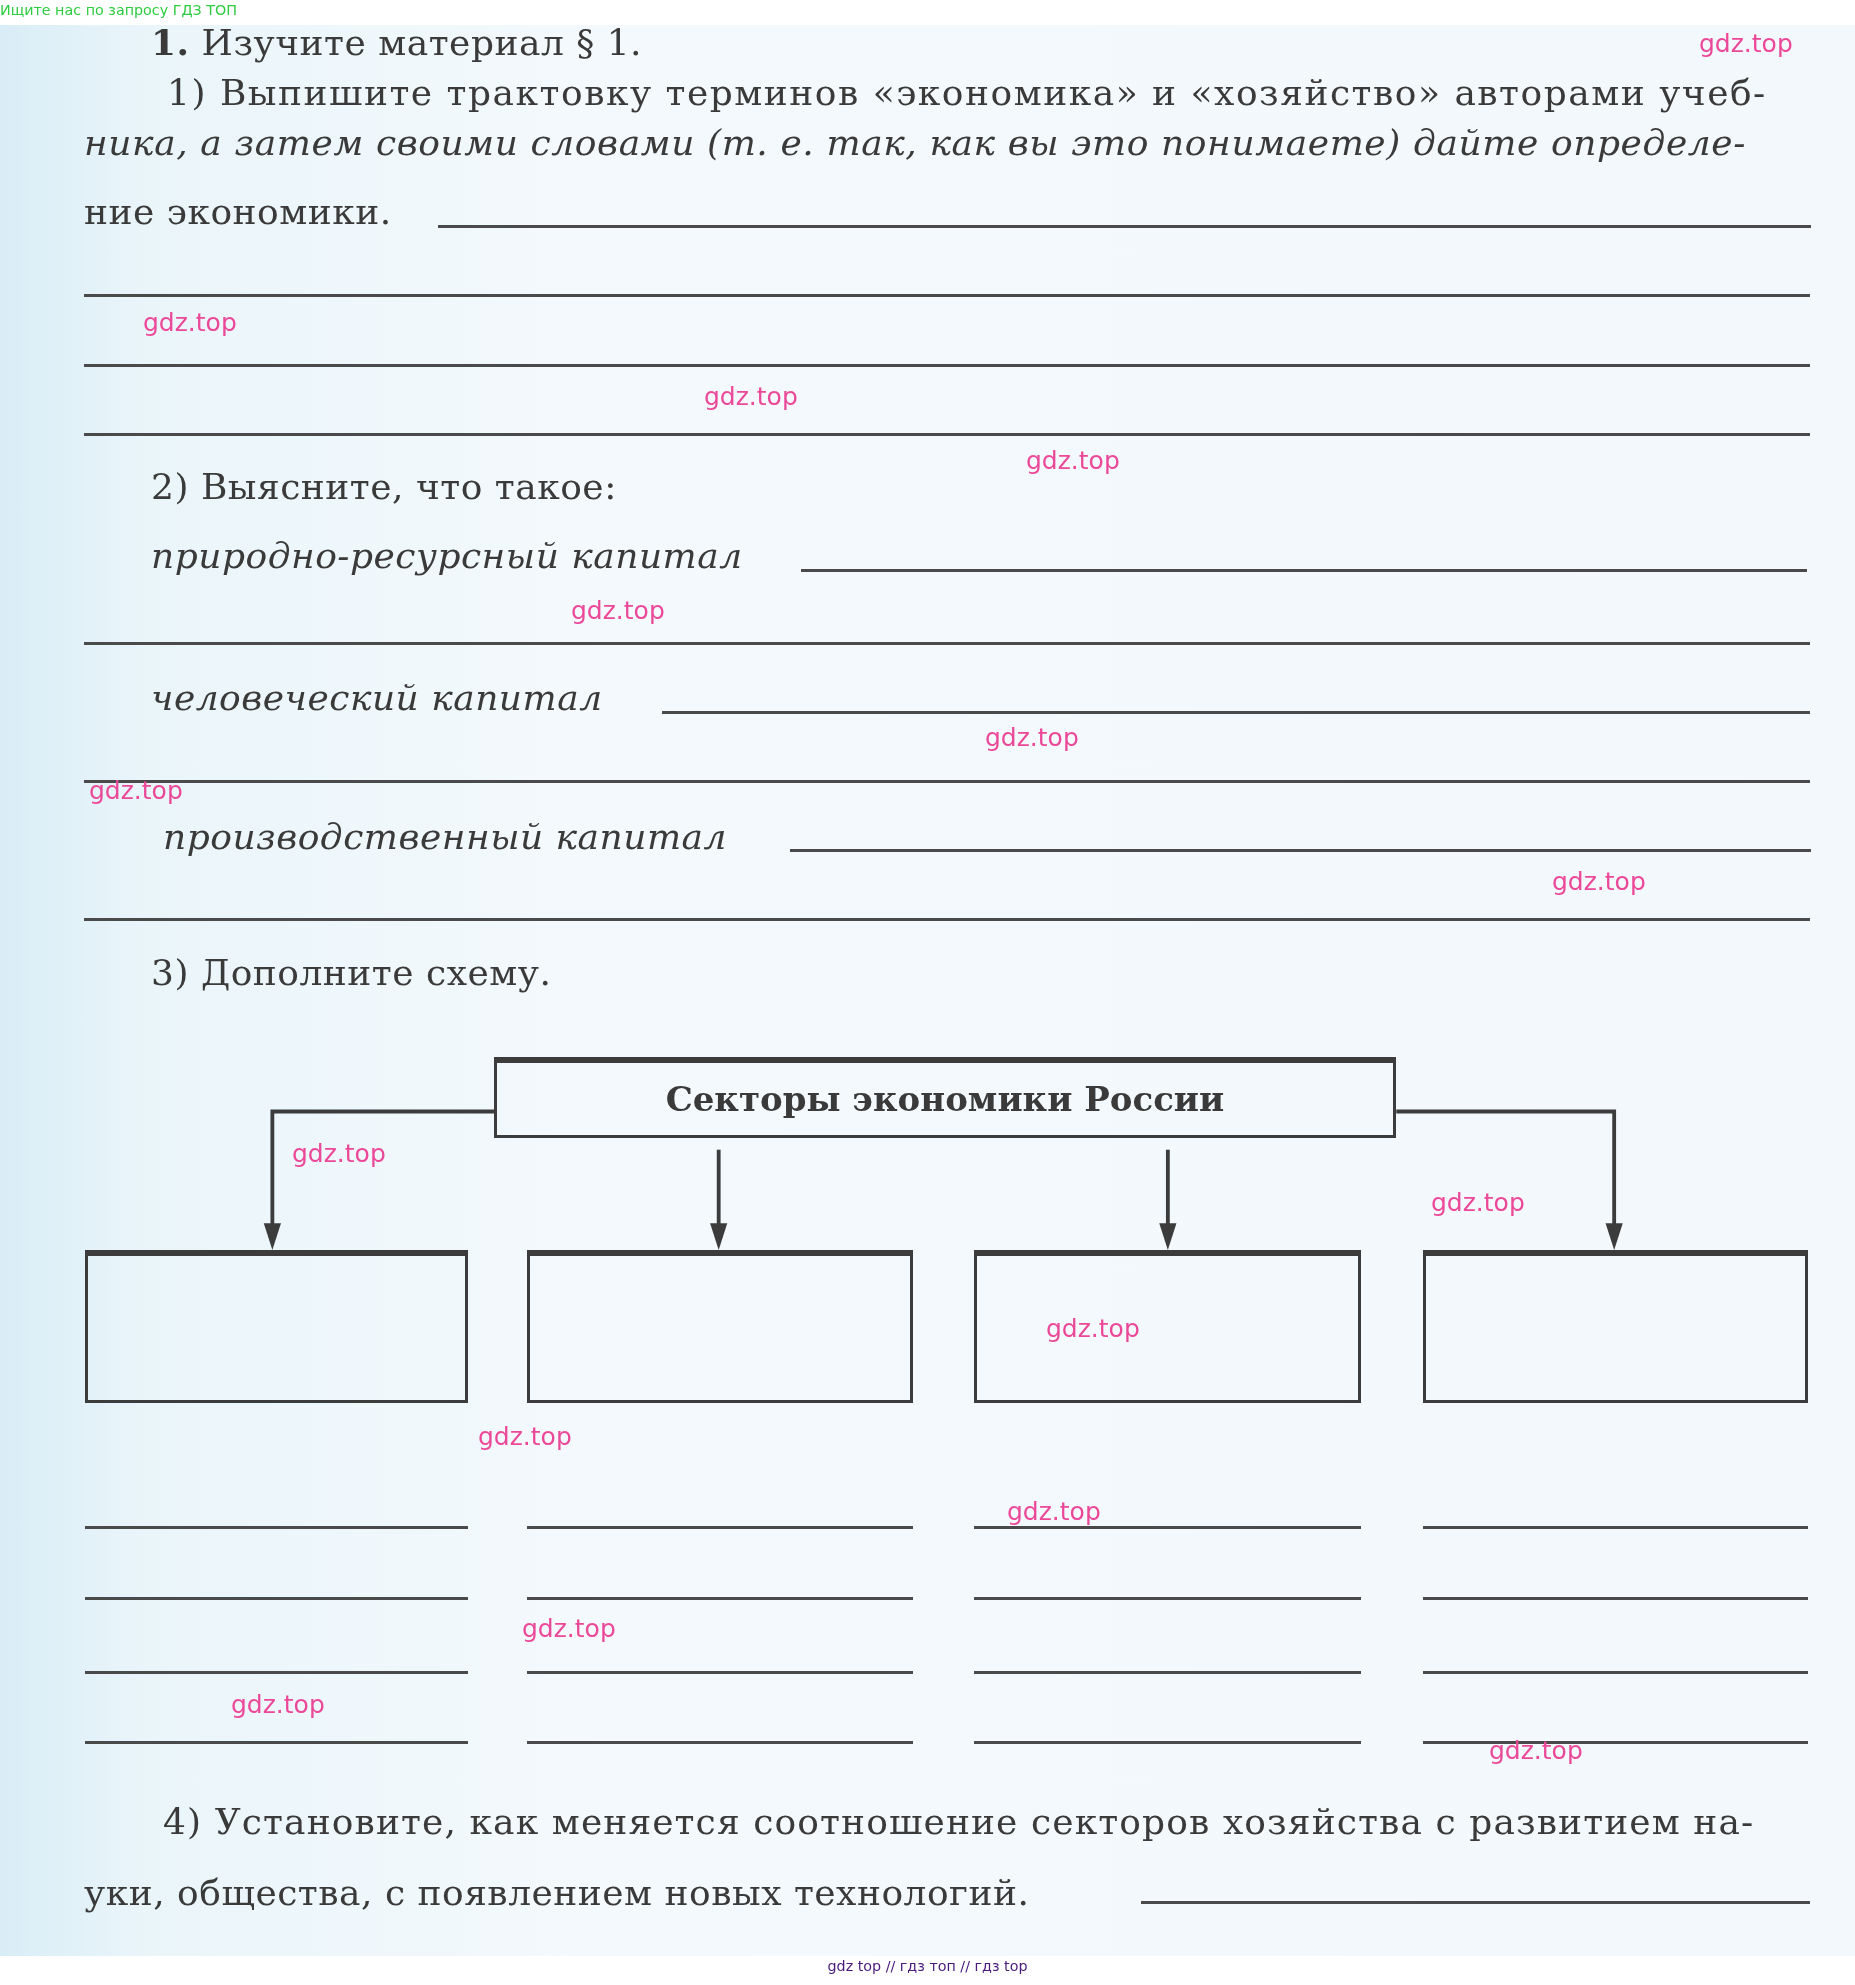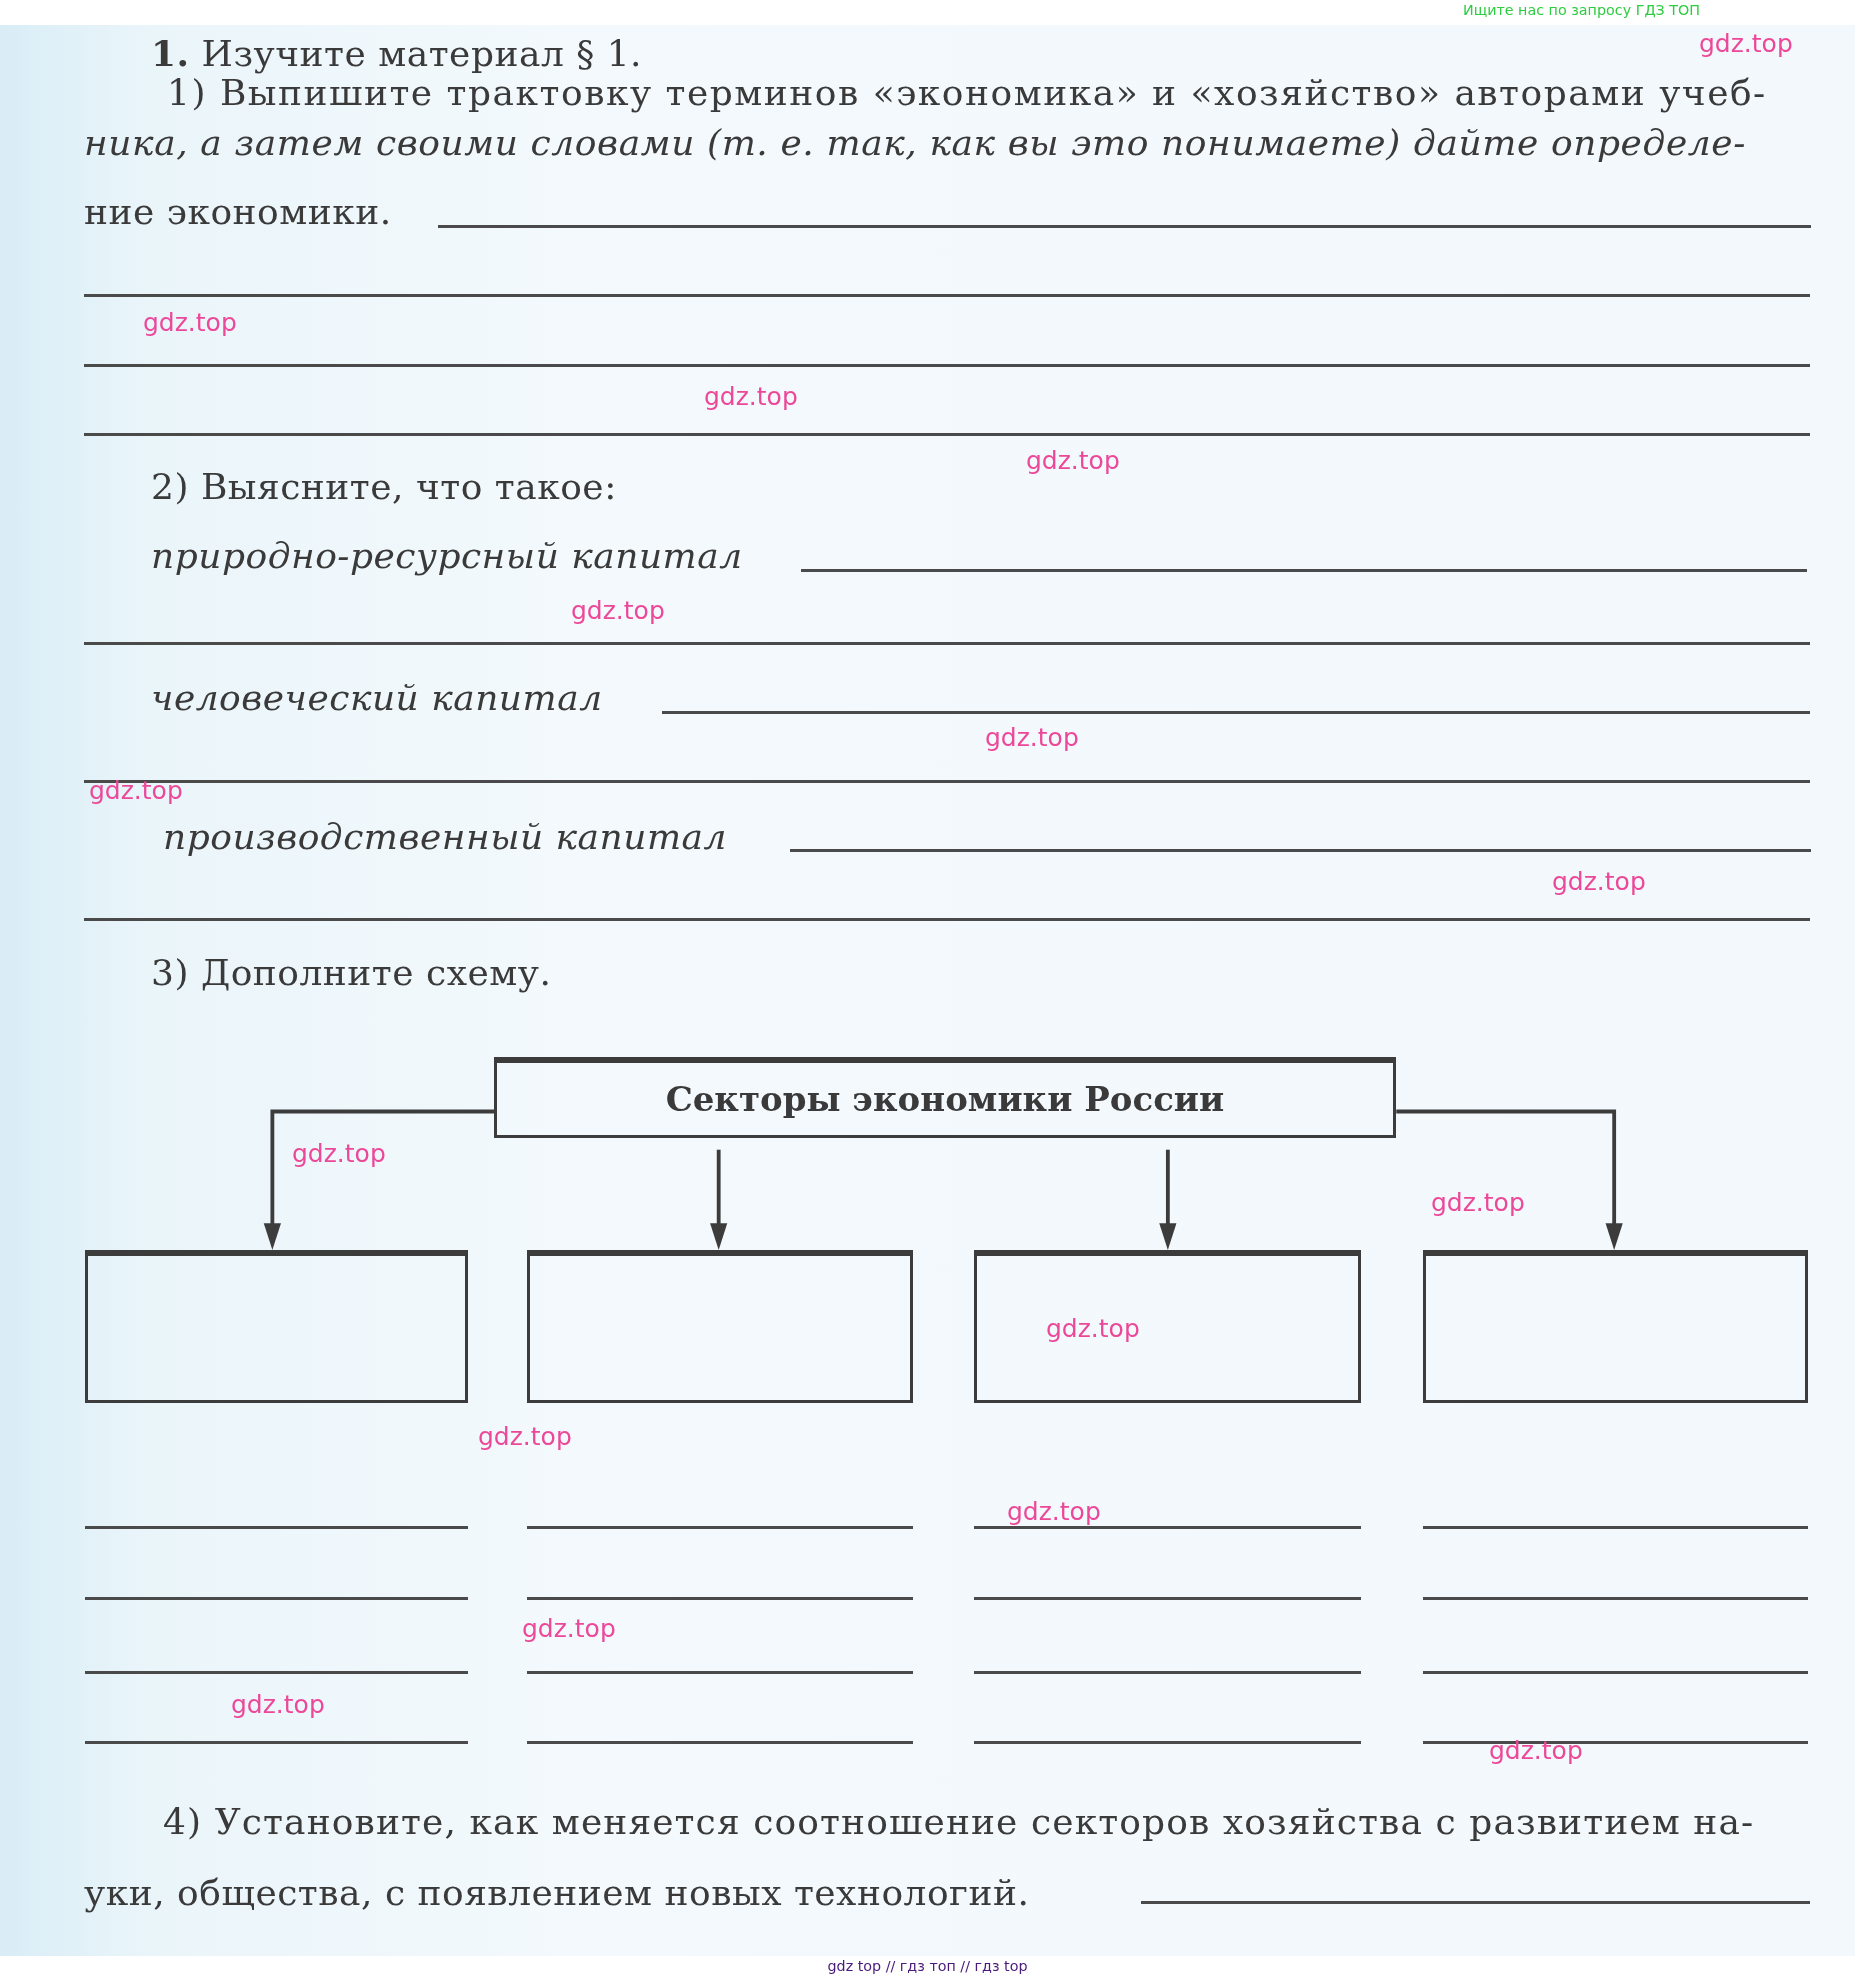--- a/index.html
+++ b/index.html
@@ -1,36 +1,36 @@
 <!DOCTYPE html>
 <html><head>
 <meta charset="utf-8">
 <style>
   html, body { margin:0; padding:0; }
   body { width:1855px; height:1985px; position:relative; overflow:hidden; background:#ffffff; font-family:"DejaVu Serif", serif; }
   .page { position:absolute; left:0; top:25px; width:1855px; height:1931px; background:linear-gradient(90deg,#d9edf6 0%, #eaf5fa 8%, #f3f9fc 30%, #f2f8fb 100%); }
-  .topnote { position:absolute; top:1.9px; left:0; width:1700px; text-align:right; font-family:"DejaVu Sans", sans-serif; font-size:14.3px; color:#2ecc40; }
+  .topnote { position:absolute; top:1.9px; left:0; width:1700px; text-align:left; font-family:"DejaVu Sans", sans-serif; font-size:14.3px; color:#2ecc40; }
   .footer { position:absolute; top:1958px; left:0; width:1855px; text-align:center; font-family:"DejaVu Sans", sans-serif; font-size:14.3px; color:#4b1a7a; }
   .txt { position:absolute; font-size:36px; color:#3a3a3a; white-space:nowrap; letter-spacing:0.5px; }
   .it { font-style:italic; }
   .line { position:absolute; height:2.9px; background:#4a4a4a; }
   .wm { position:absolute; font-family:"DejaVu Sans", sans-serif; font-size:25px; color:#ec4899; white-space:nowrap; }
   .box { position:absolute; border:3.8px solid #3c3c3c; box-sizing:border-box; background:transparent; }
   .box-top { border-top-width:6.7px; }
   .titlebox { display:flex; align-items:center; justify-content:center; font-weight:bold; font-size:34px; color:#3a3a3a; }
   svg.conn { position:absolute; left:0; top:0; }
 </style>
 </head>
 <body>
 
 <div class="topnote">Ищите нас по запросу ГДЗ ТОП</div>
 
 <div class="page"></div>
 
-<div class="txt" style="left:151px; top:21px;margin-top:11px;">
+<div class="txt" style="left:151px; top:21px;">
   <b>1.</b>
   <span>Изучите материал § 1.</span>
 </div>
 <div class="wm" style="left:1699px; top:29px;">gdz.top</div>
 
 <div class="txt" style="left:151px; top:72px; letter-spacing:1.5px;margin-left:16px;">1) Выпишите трактовку терминов «экономика» и «хозяйство» авторами учеб-</div>
 <div class="txt" style="left:84px; top:122px; letter-spacing:0.6px;font-style:italic;">ника, а затем своими словами (т. е. так, как вы это понимаете) дайте определе-</div>
 <div class="txt" style="left:84px; top:191px;">ние экономики.</div>
 <div class="line" style="left:438px; width:1373px; top:225px;"></div>
 <div class="line" style="left:84px; width:1726px; top:294px;"></div>

